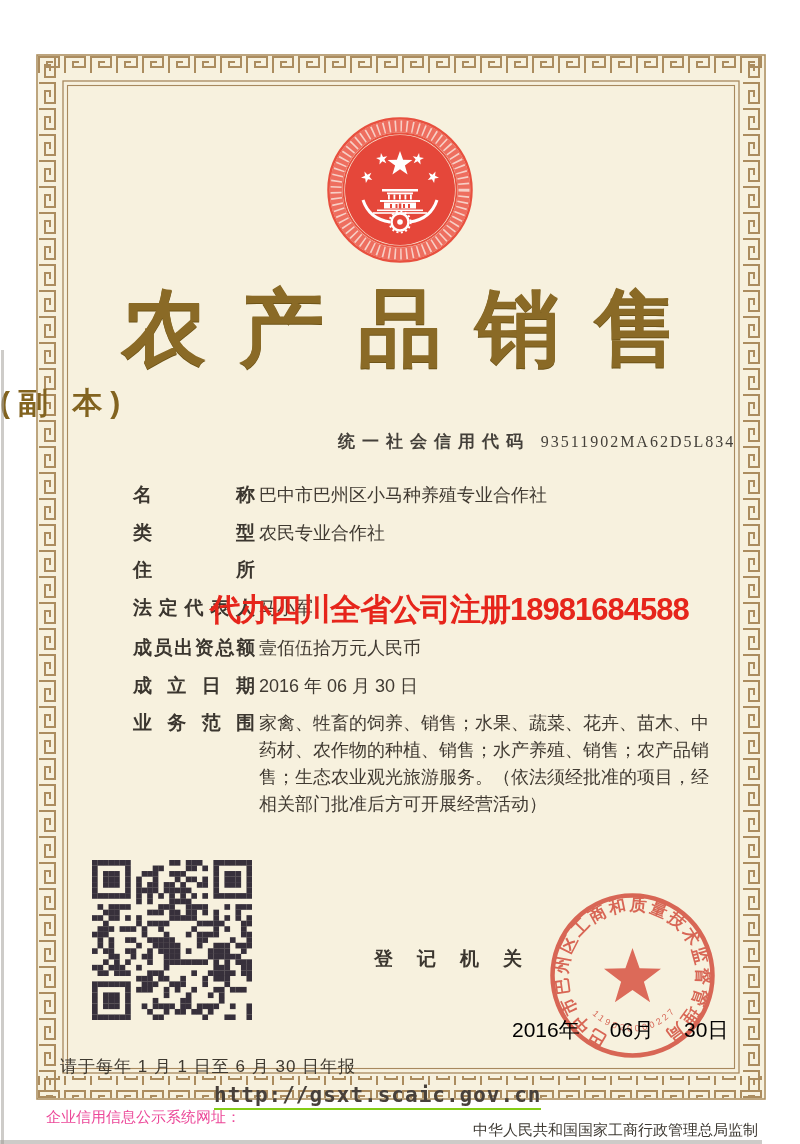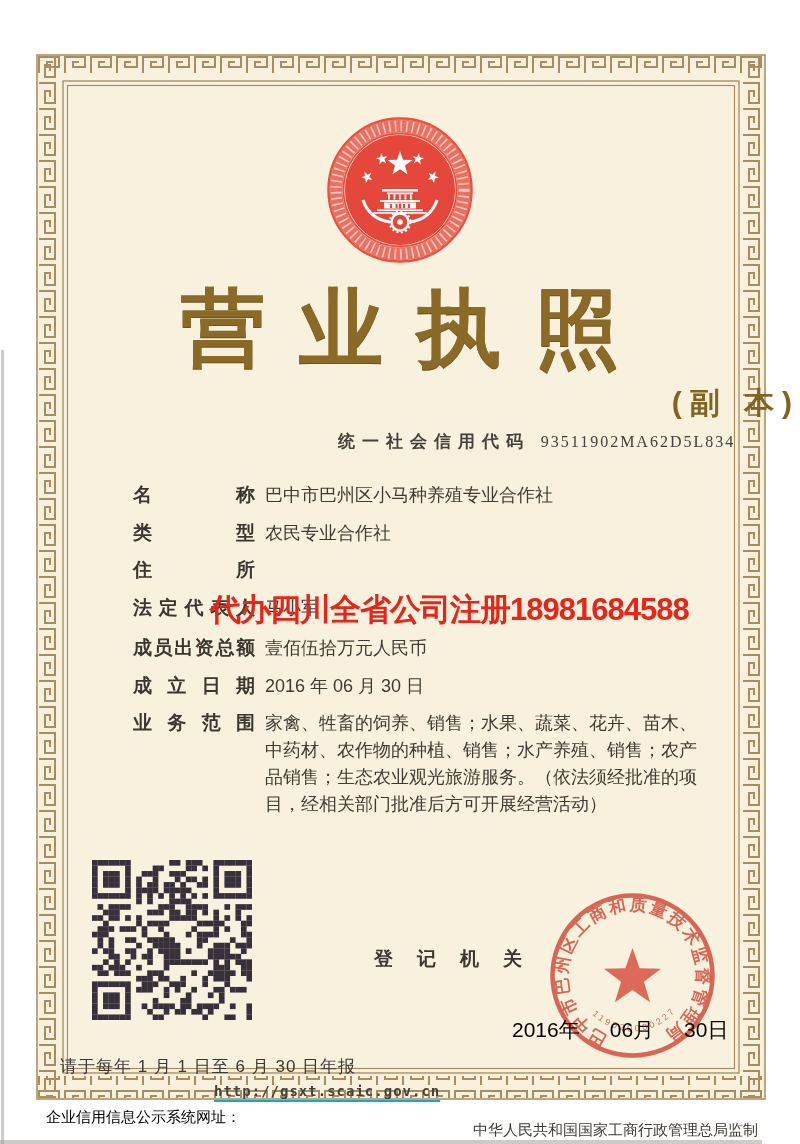--- a/index.html
+++ b/index.html
@@ -4,45 +4,45 @@
 <style>
   html,body{margin:0;padding:0;}
   body{font-family:"Liberation Sans",sans-serif;}
   #page{position:relative;width:800px;height:1144px;background:#ffffff;overflow:hidden;}
   .abs{position:absolute;}
   
   #paper{left:36px;top:54px;width:730px;height:1046px;background:#f7f1de;}
   
   #title{left:0;top:272px;width:800px;text-align:center;font-size:84px;font-weight:bold;
          color:#8a6a26;letter-spacing:34px;text-indent:34px;text-shadow:0 1px 0 #6e5418;}
-  #subtitle{left:0;top:383px;width:800px;text-align:right;font-size:30px;font-weight:bold;
+  #subtitle{left:0;top:383px;width:800px;text-align:left;font-size:30px;font-weight:bold;
             color:#82631f;letter-spacing:8px;}
   
   #creditcode{left:338px;top:430px;font-size:17px;color:#44403a;white-space:nowrap;}
   #creditcode .lbl{font-weight:600;letter-spacing:7px;}
   #creditcode .val{font-family:"Liberation Serif",serif;font-size:16px;letter-spacing:2px;margin-left:6px;}
   
   .row{left:133px;width:580px;display:flex;}
   .row .lbl{width:122px;flex:0 0 122px;font-size:19px;font-weight:600;color:#3b362f;}
-  .row .val{margin-left:10px;font-size:18px;color:#403a32;width:450px;line-height:27px;}
+  .row .val{margin-left:4px;font-size:18px;color:#403a32;width:450px;line-height:27px;}
   .flexjust{display:flex;justify-content:space-between;}
   
   #watermark{left:210px;top:589px;font-size:31px;font-weight:bold;color:#e6251b;
              white-space:nowrap;letter-spacing:-1px;z-index:30;}
   
   #registry{left:374px;top:946px;width:148px;font-size:19px;font-weight:600;color:#3b362f;}
   
   #annualnote{left:60px;top:1030px;font-size:17px;color:#3e3930;letter-spacing:1px;margin-top:25px;}
   
   #bottomdate{left:512px;top:1016px;display:flex;gap:30px;font-family:Liberation Sans, sans-serif;
               font-size:21px;color:#000000;z-index:25;}
   
-  #url{left:214px;top:1083px;font-family:"DejaVu Sans Mono",monospace;font-size:14px;font-weight:bold;
-       color:#47403a;border-bottom:2px solid #0ea5e9;padding-bottom:1px;letter-spacing:1px;z-index:10;}
-  #footerleft{left:46px;top:1108px;font-size:15px;color:#000000;text-align:right;}
+  #url{left:214px;top:1083px;font-family:"DejaVu Sans Mono",monospace;font-size:21px;font-weight:bold;
+       color:#47403a;border-bottom:2px solid #84cc16;padding-bottom:1px;letter-spacing:1px;z-index:10;}
+  #footerleft{left:46px;top:1108px;font-size:15px;color:#ec4899;text-align:right;}
   #footerright{right:42px;top:1106px;font-size:15px;color:#3e3a33;margin-top:15px;}
   
   #sealwrap{left:545px;top:888px;width:175px;height:175px;opacity:.82;mix-blend-mode:multiply;z-index:20;}
   #emblemwrap{left:320px;top:110px;width:160px;height:160px;}
   #qrwrap{left:92px;top:860px;width:160px;height:160px;}
   #borderwrap{left:36px;top:54px;width:730px;height:1046px;}
   
   #edgeleft{left:1px;top:350px;width:3px;height:794px;background:#a5a29c;opacity:.55;}
   #edgebottom{left:0;top:1140px;width:762px;height:4px;background:#9c9892;opacity:.5;}
 </style>
@@ -106,21 +106,21 @@
       <rect x="-23" y="13.5" width="46" height="1.6" fill="#fff"></rect>
       <rect x="-27" y="16.2" width="54" height="1.6" fill="#fff"></rect>
       <circle cx="0" cy="26" r="8.5" fill="none" stroke="#fff" stroke-width="2.5"></circle>
       <circle cx="0" cy="26" r="10.5" fill="none" stroke="#fff" stroke-width="2" stroke-dasharray="2 2.5"></circle>
       <circle cx="0" cy="26" r="2.8" fill="#fff"></circle>
       <path d="M-10,26 C-24,24 -33,16 -37,4" fill="none" stroke="#fff" stroke-width="3"></path>
       <path d="M10,26 C24,24 33,16 37,4" fill="none" stroke="#fff" stroke-width="3"></path>
     </g>
   </svg>
 
-  <div id="title" class="abs">营业执照</div>
+  <div id="title" class="abs">农产品销售</div>
   <div id="subtitle" class="abs">(副 本)</div>
 
   <div id="creditcode" class="abs">
     <span class="lbl">统一社会信用代码</span>
     <span class="val">93511902MA62D5L834</span>
   </div>
 
   <div class="row abs" style="top:482px">
     <span class="lbl js-charjust flexjust">
         <span>名</span>

